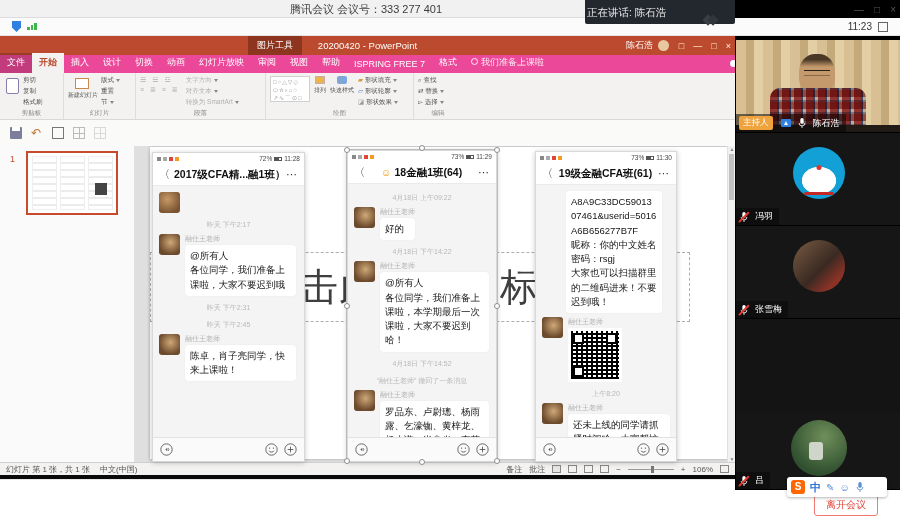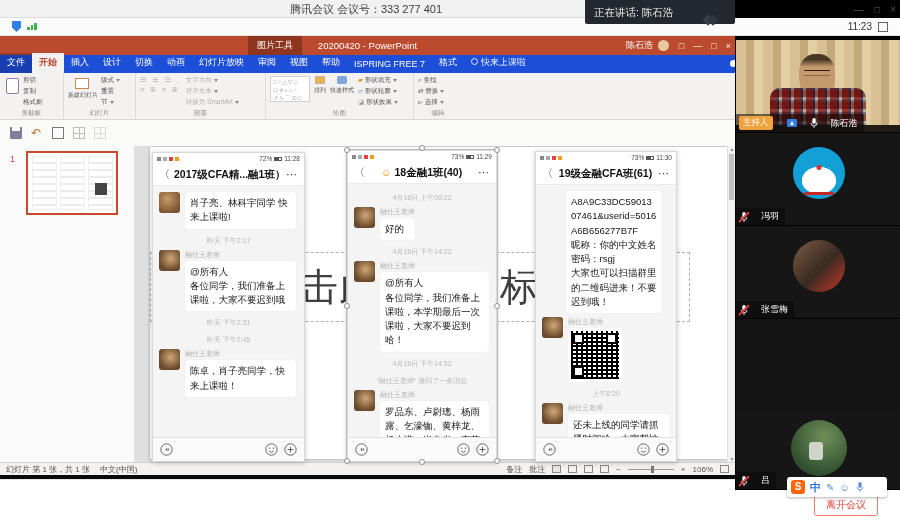--- a/index.html
+++ b/index.html
@@ -2,34 +2,34 @@
 <html><head>
 <meta charset="utf-8">
 <style>
 *{margin:0;padding:0;box-sizing:border-box}
 html,body{width:900px;height:521px;overflow:hidden}
 body{font-family:"Liberation Sans",sans-serif;position:relative;background:#000;color:#333}
 .abs{position:absolute}
 
 #topbar1{left:0;top:0;width:732px;height:18px;background:#f1f1f1;border-bottom:1px solid #ddd;z-index:5;text-align:center;font-size:11px;color:#3c3c3c;line-height:18px}
 #winctl{right:4px;top:0;height:18px;display:flex;gap:10px;align-items:center;color:#555;font-size:10px;z-index:7}
-#speakbox{left:585px;top:0;width:150px;height:24px;background:#23272e;z-index:6;color:#e8e8e8;font-size:10.5px;line-height:24px;padding-left:9px;border-radius:0 0 2px 2px}
+#speakbox{left:585px;top:0;width:150px;height:24px;background:#23272e;z-index:6;color:#e8e8e8;font-size:10.5px;line-height:24px;padding-left:2px;border-radius:0 0 2px 2px}
 .logo-d{display:inline-block;width:8px;height:8px;background:#3a3f46;transform:rotate(45deg);margin-left:2px}
 #topbar2{left:0;top:18px;width:900px;height:18px;background:#fbfbfb;border-bottom:1px solid #e3e3e3;z-index:5;display:flex;align-items:center;padding:0 12px}
 #clock2{margin-left:auto;font-size:10px;color:#333;display:flex;align-items:center;gap:6px}
 .fs-box{width:10px;height:10px;border:1.2px solid #666}
 .sig-bars{display:flex;align-items:flex-end;gap:1px;margin-left:6px}
 .sig-bars i{display:block;width:2.5px;background:#3cb54a}
 
 #ppt-title{left:0;top:36px;width:735px;height:19px;background:#bb4a2e;z-index:4;color:#fff}
 #ppt-doc-title{position:absolute;left:0;right:0;text-align:center;font-size:9.5px;line-height:19px}
 #ctx-tab{position:absolute;left:248px;top:0;height:19px;line-height:19px;padding:0 9px;background:rgba(60,15,5,.35);font-size:9px}
 #ppt-user{position:absolute;right:66px;top:0;height:19px;display:flex;align-items:center;gap:5px;font-size:9px}
 #ppt-winctl{position:absolute;right:4px;top:0;height:19px;display:flex;gap:9px;align-items:center;font-size:9px;color:#ffd;opacity:.95}
-#ppt-tabs{left:0;top:55px;width:777px;height:18px;background:#1d4ed8;z-index:4;display:flex;align-items:flex-end;color:#fff;font-size:9px}
+#ppt-tabs{left:0;top:55px;width:777px;height:18px;background:#ec4899;z-index:4;display:flex;align-items:flex-end;color:#fff;font-size:9px}
 .ptab{padding:3px 7px 4px 7px;white-space:nowrap}
 .ptab.file{background:rgba(0,0,0,.18)}
 .ptab.active{background:#f3f2f1;color:#b7472a;font-weight:bold}
 #tab-share{margin-left:auto;padding:3px 10px;display:flex;gap:12px;align-items:center}
 #ribbon{left:0;top:73px;width:735px;height:47px;background:#f3f2f1;border-bottom:1px solid #d8d8d8;z-index:4;display:flex;font-size:7px;color:#555}
 .rgroup{height:100%;border-right:1px solid #ddd;position:relative;padding:3px 4px 12px 4px}
 .glabel{position:absolute;bottom:1px;left:0;right:0;text-align:center;font-size:6.5px;color:#8a8a8a}
 .rcol{display:flex;flex-direction:column;gap:2px;justify-content:flex-start}
 .ritem{white-space:nowrap;color:#555}
 .gray .ritem,.gray{color:#b0b0b0}
@@ -84,21 +84,21 @@
 .recall{text-align:center;font-size:7px;color:#b8b8b8;margin-top:7px}
 .p-input{height:24px;background:#fafafa;border-top:1px solid #e2e2e2;display:flex;align-items:center;padding:0 7px;flex:none;gap:6px}
 .p-input .grow{flex:1}
 .pi{width:13px;height:13px;flex:none}
 .qr{width:54px;height:54px;background:#fff;border:3px solid #fff;position:relative;margin-top:1px;background-image:repeating-linear-gradient(0deg,#000 0 2px,transparent 2px 4px),repeating-linear-gradient(90deg,#000 0 2px,#fff 2px 5px)}
 .qr i{position:absolute;width:11px;height:11px;border:2.5px solid #000;background:#fff}
 .hdl{position:absolute;width:6px;height:6px;border-radius:50%;background:#fff;border:1px solid #8f8f8f;z-index:40}
 
 #sidebar{left:735px;top:40px;width:165px;height:450px;background:#141414;z-index:10;border-left:1px solid #000}
 .tile{position:absolute;left:0;width:165px;background:#161616;border-bottom:1px solid #000;overflow:hidden}
-.nametag{position:absolute;left:0;bottom:0;background:rgba(10,10,10,.55);color:#fff;font-size:9px;padding:2px 6px 2px 3px;display:flex;align-items:center;gap:12px}
+.nametag{position:absolute;left:0;bottom:0;background:rgba(10,10,10,.55);color:#fff;font-size:9px;padding:2px 6px 2px 3px;display:flex;align-items:center;gap:6px}
 .badge-host{background:#efa33c;color:#fff;font-size:8.5px;padding:1px 4px;border-radius:2px;margin-right:2px}
 .share-ic{width:10px;height:8px;background:#2f80e0;border-radius:1px;position:relative}
 .share-ic::after{content:"";position:absolute;left:3px;top:2px;border-left:2px solid transparent;border-right:2px solid transparent;border-bottom:4px solid #fff}
 .av-circle{position:absolute;left:50%;transform:translateX(-50%);border-radius:50%}
 #host-video{position:absolute;inset:0;background:repeating-linear-gradient(90deg,#d8bf94 0 10px,#c4aa7a 10px 18px,#e4cfa5 18px 27px)}
 #host-head{position:absolute;left:63px;top:14px;width:36px;height:40px;border-radius:45% 45% 40% 40%;background:linear-gradient(#4a3826 14%,#c49a6c 32%)}
 #host-glasses{position:absolute;left:68px;top:30px;width:26px;height:6px;border-top:1.5px solid #2a2118;border-bottom:1.5px solid rgba(42,33,24,.4)}
 #host-body{position:absolute;left:34px;top:48px;width:96px;height:45px;border-radius:10px 10px 0 0;background:repeating-linear-gradient(90deg,#a03c38 0 7px,#47517a 7px 9px,#cdc3b4 9px 12px),repeating-linear-gradient(0deg,rgba(160,60,56,.8) 0 7px,rgba(71,81,122,.55) 7px 9px,rgba(205,195,180,.5) 9px 12px);background-blend-mode:multiply}
 #host-desk{position:absolute;left:0;bottom:0;width:165px;height:7px;background:#221a14}
 .dora{background:#13a0d6}
@@ -171,21 +171,21 @@
   <span class="ptab">设计</span>
   <span class="ptab">切换</span>
   <span class="ptab">动画</span>
   <span class="ptab">幻灯片放映</span>
   <span class="ptab">审阅</span>
   <span class="ptab">视图</span>
   <span class="ptab">帮助</span>
   <span class="ptab">ISPRING FREE 7</span>
   <span class="ptab">格式</span>
   <span class="ptab" style="opacity:.9">
-    <span style="display:inline-block;width:7px;height:7px;border:1px solid #fff;border-radius:50%;margin-right:3px"></span><span>快来上课啦</span>
+    <span style="display:inline-block;width:7px;height:7px;border:1px solid #fff;border-radius:50%;margin-right:3px"></span><span>我们准备上课啦</span>
   </span>
   <span id="tab-share">
     <span style="display:inline-block;width:7px;height:7px;border-radius:50%;background:#fff"></span>
     <span>共享</span>
   </span>
 </div>
 
 <div id="ribbon" class="abs">
   <div class="rgroup" style="width:64px">
     <div style="display:flex">
@@ -289,23 +289,20 @@
     <span><span>72%</span><i class="batt"></i><span>11:28</span></span>
   </div>
   <div class="p-header">
     <span class="p-back">〈</span>
     <span class="p-title">2017级CFA精...融1班）(42)</span>
     <span class="p-more">⋯</span>
   </div>
   <div class="p-body">
     <div class="msg">
         <div class="avatar"></div>
-        <div class="mwrap">
-          <div class="bubble">肖子亮、林科宇同学 快来上课啦!</div>
-        </div>
       </div>
     <div class="tdiv">昨天 下午2:17</div>
     <div class="msg">
         <div class="avatar v2"></div>
         <div class="mwrap">
           <div class="sender">融仕王老师</div>
           <div class="bubble">@所有人
 各位同学，我们准备上课啦，大家不要迟到哦</div>
         </div>
       </div>
@@ -344,21 +341,21 @@
     <span class="sticons">
         <i style="background:#888"></i>
         <i style="background:#aaa"></i>
         <i style="background:#e04436"></i>
         <i style="background:#f59b22"></i>
       </span>
     <span><span>73%</span><i class="batt"></i><span>11:29</span></span>
   </div>
   <div class="p-header">
     <span class="p-back">〈</span>
-    <span class="p-title"><span style="color:#f5a623">☺</span> <span>18金融1班(40)</span></span>
+    <span class="p-title"><span style="color:#f5a623">☺</span> <span>18金融1班(64)</span></span>
     <span class="p-more">⋯</span>
   </div>
   <div class="p-body">
     <div class="tdiv">4月18日 上午09:22</div>
     <div class="msg">
         <div class="avatar v2"></div>
         <div class="mwrap">
           <div class="sender">融仕王老师</div>
           <div class="bubble">好的</div>
         </div>

